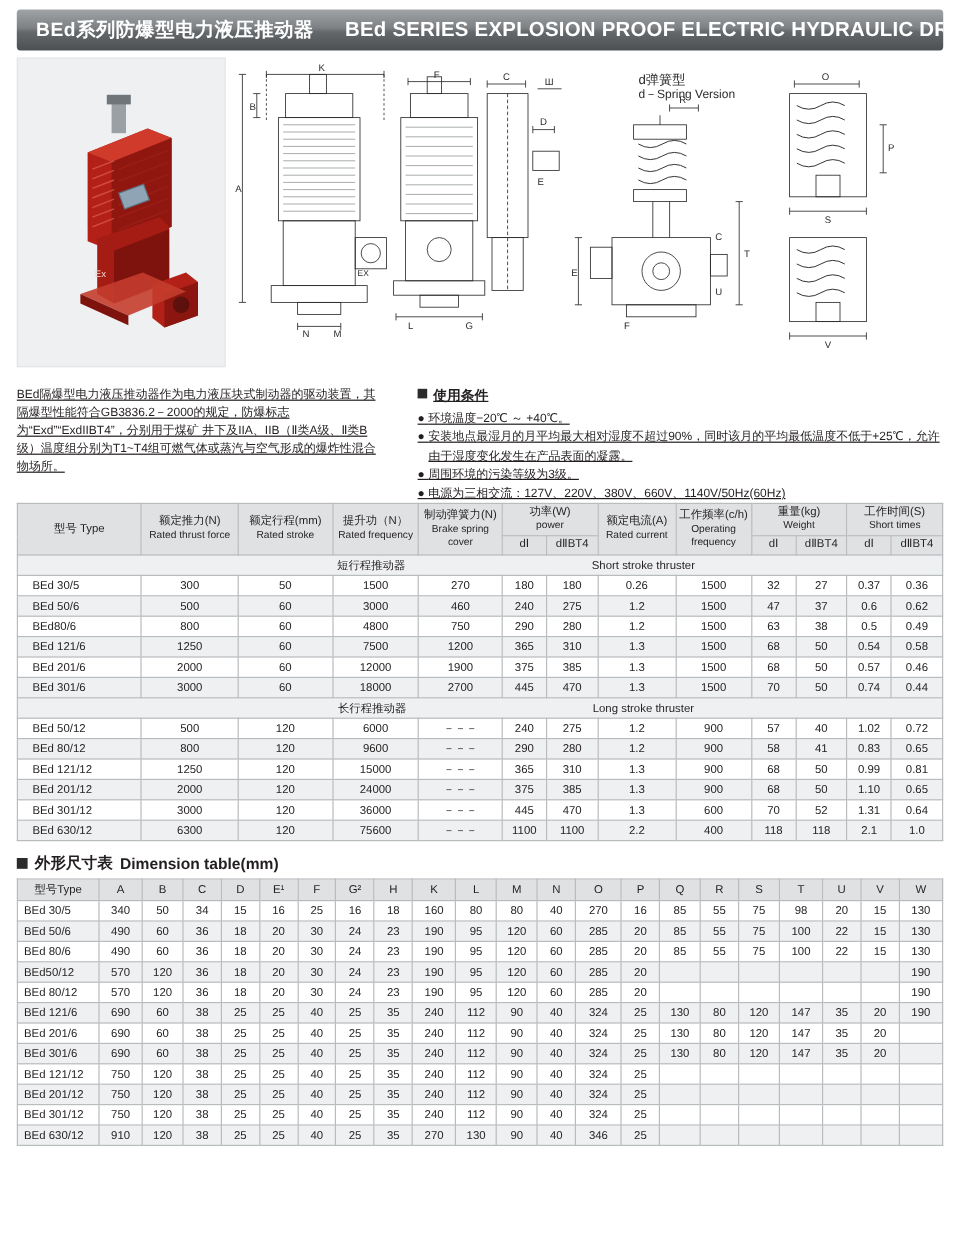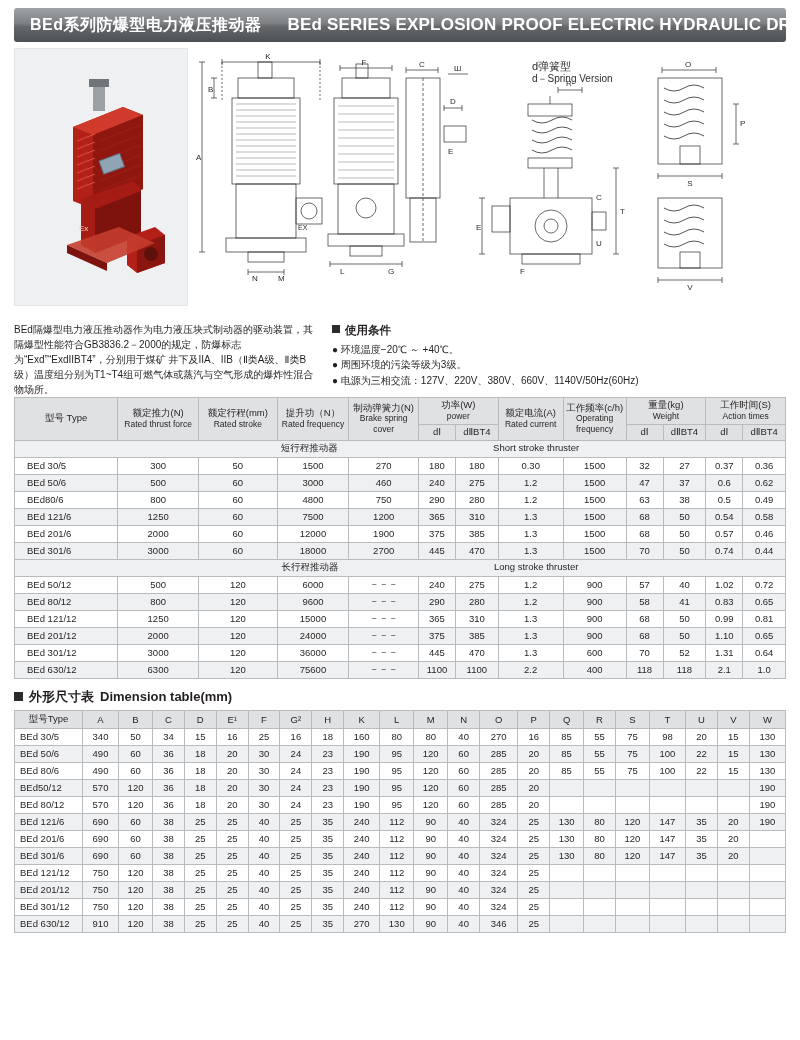--- a/index.html
+++ b/index.html
@@ -39,21 +39,21 @@
   
   .figures { display:flex; margin-top:6px; height:268px; }
   .photo-box {
     width:178px; height:258px; background:#eef0f2;
     border:1px solid #e3e5e7; position:relative; overflow:hidden;
   }
   .drawing-box { flex:1; position:relative; height:258px; margin-left:4px; }
   .drawing-box svg { display:block; }
 
   
-  .textcols { display:flex; margin-top:6px; gap:18px; }
+  .textcols { display:flex; margin-top:6px; gap:34px;text-decoration:underline; }
   .tleft { width:300px; font-size:10px; line-height:1.5; color:#231f20; }
   .tright { flex:1; font-size:10px; line-height:1.55; color:#231f20; }
   .tright .tt { font-weight:bold; font-size:11.5px; margin-bottom:2px; }
   .sqr { display:inline-block; width:8px; height:8px; background:#2b2b2b; margin-right:5px; vertical-align:1px;}
   .bullet { display:block; text-indent:-9px; padding-left:9px; }
 
   
   .sect-title { margin:9px 0 4px 0; font-size:13px; font-weight:bold; display:flex; align-items:center; }
   .sect-title .sq { width:9px; height:9px; background:#2b2b2b; margin-right:6px; display:inline-block; }
   .sect-title .cn2 { margin-right:6px; }
@@ -292,20 +292,21 @@
     </div>
   </div>
 
   <div class="textcols">
     <div class="tleft">BEd隔爆型电力液压推动器作为电力液压块式制动器的驱动装置，其隔爆型性能符合GB3836.2－2000的规定，防爆标志为“Exd”“ExdIIBT4”，分别用于煤矿 井下及IIA、IIB（Ⅱ类A级、Ⅱ类B级）温度组分别为T1~T4组可燃气体或蒸汽与空气形成的爆炸性混合物场所。</div>
     <div class="tright">
       <div class="tt">
         <span class="sqr"></span><span>使用条件</span>
       </div>
       <span class="bullet">● <span>环境温度−20℃ ～ +40℃。</span></span>
+      <span class="bullet">● <span>安装地点最湿月的月平均最大相对湿度不超过90%，同时该月的平均最低温度不低于+25℃，允许由于湿度变化发生在产品表面的凝露。</span></span>
       <span class="bullet">● <span>周围环境的污染等级为3级。</span></span>
       <span class="bullet">● <span>电源为三相交流：127V、220V、380V、660V、1140V/50Hz(60Hz)</span></span>
     </div>
   </div>
 
 
   <table class="tech">
     <colgroup>
       <col style="width:92px">
         <col style="width:72px">
@@ -325,21 +326,21 @@
       <tr>
         <th rowspan="2"><span class="lbl-cn">型号  Type</span></th>
         <th rowspan="2"><span class="lbl-cn">额定推力(N)</span><br><span class="lbl-en">Rated thrust force</span></th>
         <th rowspan="2"><span class="lbl-cn">额定行程(mm)</span><br><span class="lbl-en">Rated stroke</span></th>
         <th rowspan="2"><span class="lbl-cn">提升功（N）</span><br><span class="lbl-en">Rated frequency</span></th>
         <th rowspan="2"><span class="lbl-cn">制动弹簧力(N)</span><br><span class="lbl-en">Brake spring cover</span></th>
         <th colspan="2"><span class="lbl-cn">功率(W)</span><br><span class="lbl-en">power</span></th>
         <th rowspan="2"><span class="lbl-cn">额定电流(A)</span><br><span class="lbl-en">Rated current</span></th>
         <th rowspan="2"><span class="lbl-cn">工作频率(c/h)</span><br><span class="lbl-en">Operating frequency</span></th>
         <th colspan="2"><span class="lbl-cn">重量(kg)</span><br><span class="lbl-en">Weight</span></th>
-        <th colspan="2"><span class="lbl-cn">工作时间(S)</span><br><span class="lbl-en">Action times</span></th>
+        <th colspan="2"><span class="lbl-cn">工作时间(S)</span><br><span class="lbl-en">Short times</span></th>
       </tr>
       <tr>
         <th>dⅠ</th>
         <th>dⅡBT4</th>
         <th>dⅠ</th>
         <th>dⅡBT4</th>
         <th>dⅠ</th>
         <th>dⅡBT4</th>
       </tr>
     </thead>
@@ -352,21 +353,21 @@
         </td>
       </tr>
       <tr>
           <td class="model">BEd 30/5</td>
           <td>300</td>
           <td>50</td>
           <td>1500</td>
           <td>270</td>
           <td>180</td>
           <td>180</td>
-          <td>0.30</td>
+          <td>0.26</td>
           <td>1500</td>
           <td>32</td>
           <td>27</td>
           <td>0.37</td>
           <td>0.36</td>
         </tr>
       <tr class="alt">
           <td class="model">BEd 50/6</td>
           <td>500</td>
           <td>60</td>

